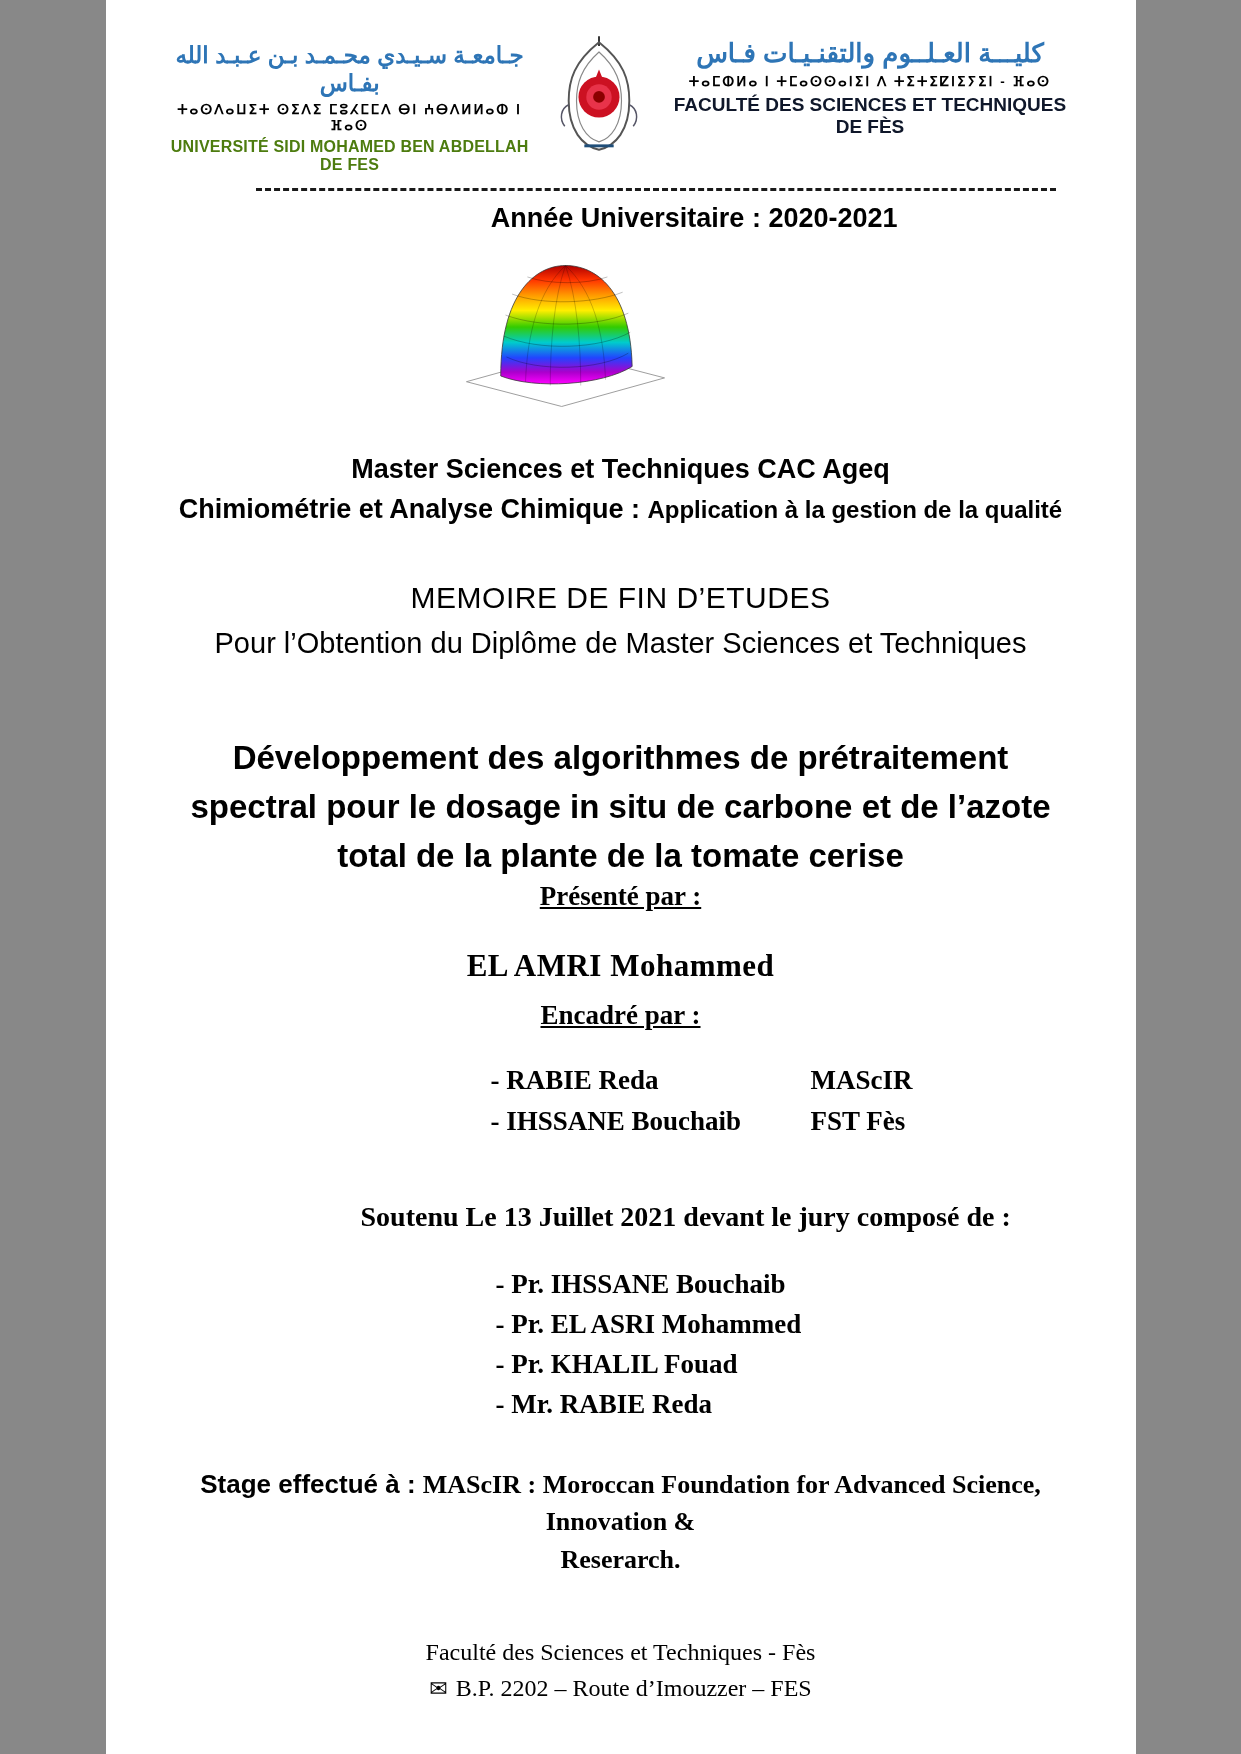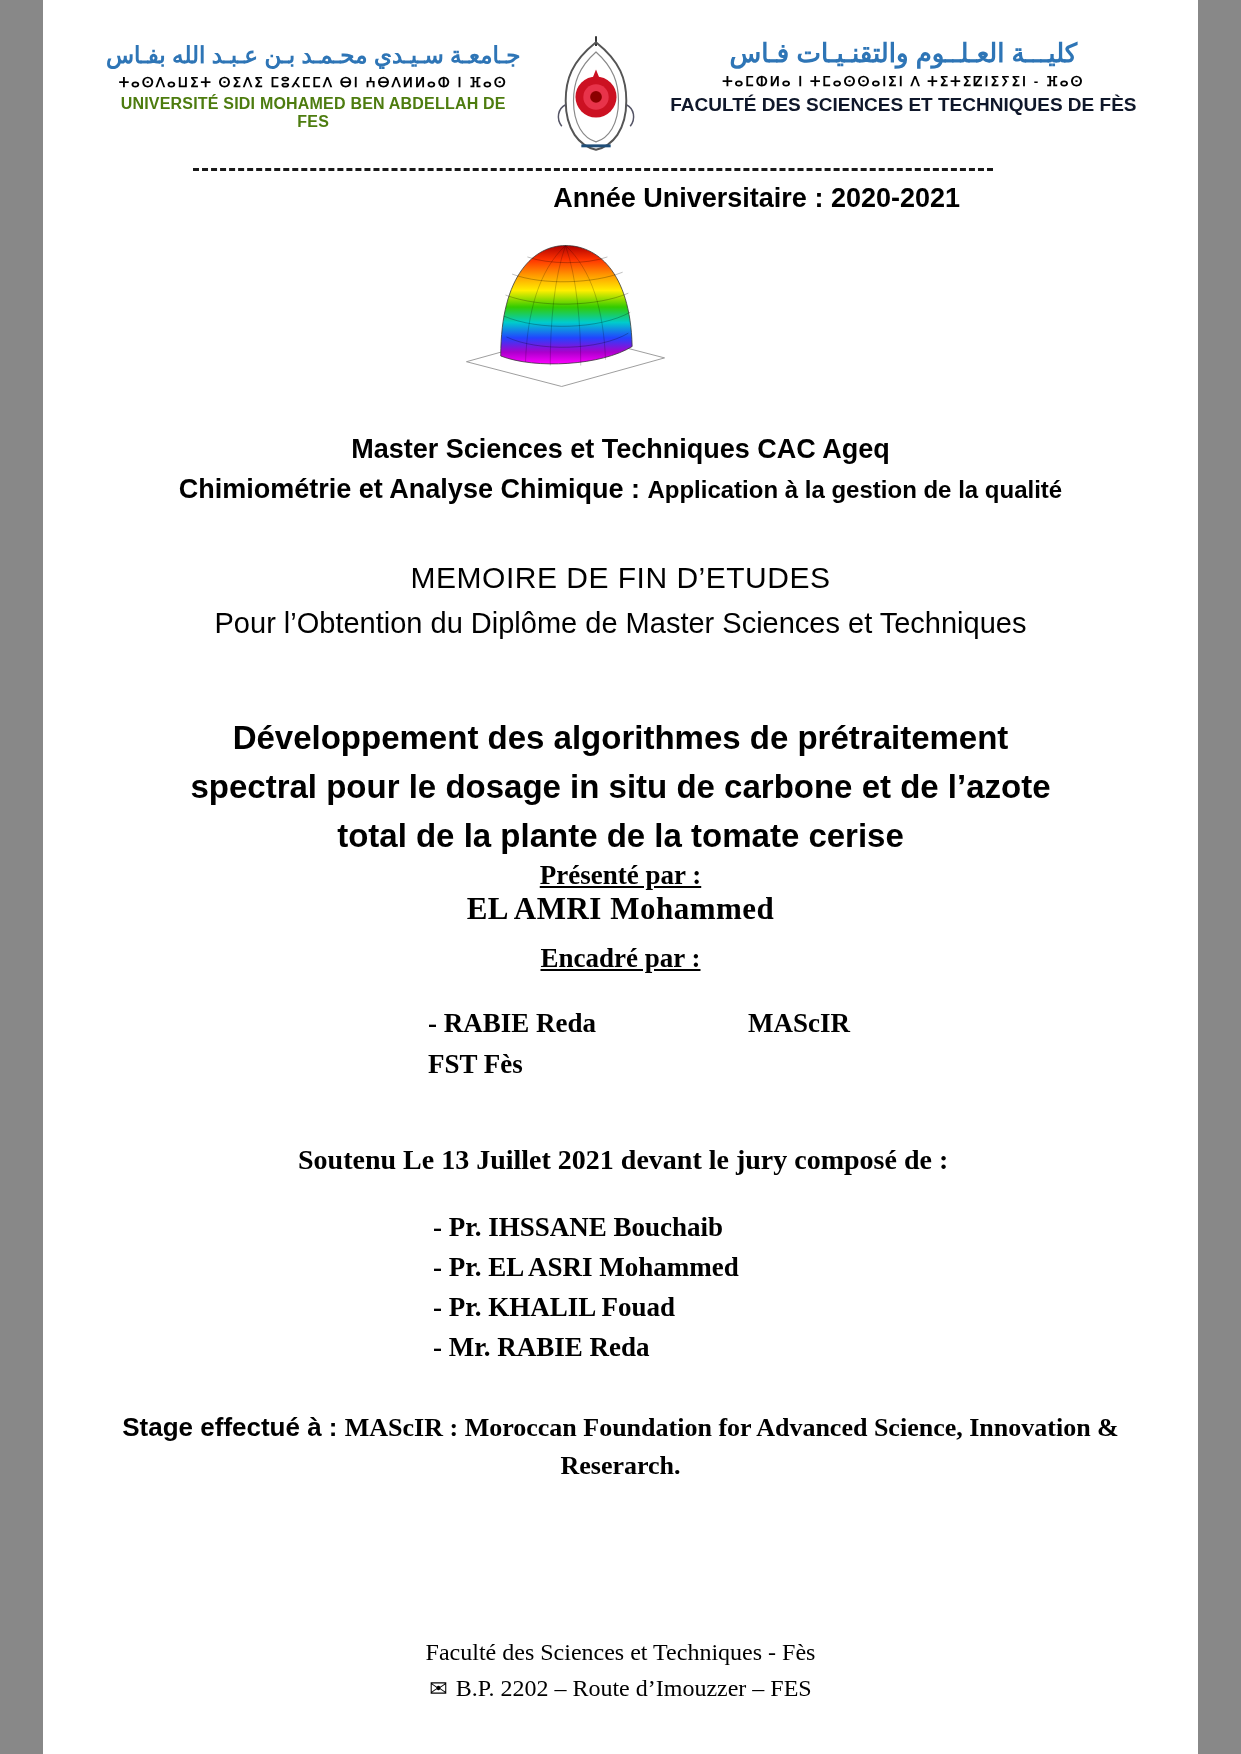--- a/index.html
+++ b/index.html
@@ -1,19 +1,19 @@
 <!DOCTYPE html>
 <html><head>
 <meta charset="utf-8">
 <style>
   * { margin: 0; padding: 0; box-sizing: border-box; }
   html, body { background: #888; }
   .page {
     position: relative;
-    width: 1155px;
+    width: 1030px;
     height: 1754px;
     margin: 0 auto;
     background: #ffffff;
     overflow: hidden;
     font-family: "Liberation Sans", sans-serif;
     color: #000;
     padding-top: 36px;
   }
   
   .header {
@@ -83,21 +83,21 @@
     font-size: 33px;
     font-weight: bold;
     line-height: 1.48;
   }
   
   .serif { font-family: "Liberation Serif", serif; }
   .presented-label {
     font-size: 27px; font-weight: bold;
     text-decoration: underline;
   }
-  .author-name { font-size: 31px; font-weight: bold; letter-spacing: 0.5px; }
+  .author-name { margin-top: 36px; font-size: 31px; font-weight: bold; letter-spacing: 0.5px; }
   .supervised-label {
     margin-top: 16px; font-size: 27px; font-weight: bold;
     text-decoration: underline;
   }
   .supervisors { margin-top: 34px; margin-left: 385px; font-size: 27px; font-weight: bold; }
   .supervisor-row { display: flex; margin-bottom: 10px; }
   .supervisor-name { width: 320px; }
   .defense-intro {
     margin-top: 64px; margin-left: 255px;
     font-size: 28px; font-weight: bold;
@@ -208,20 +208,21 @@
   <div class="center serif presented-label">Présenté par :</div>
   <div class="center serif author-name">EL AMRI Mohammed</div>
 
   <div class="center serif supervised-label">Encadré par :</div>
   <div class="serif supervisors">
     <div class="supervisor-row">
       <span class="supervisor-name">-  RABIE Reda</span>
       <span class="supervisor-affiliation">MAScIR</span>
     </div>
     <div class="supervisor-row">
+      <span class="supervisor-name">-  IHSSANE Bouchaib</span>
       <span class="supervisor-affiliation">FST Fès</span>
     </div>
   </div>
 
   <div class="serif defense-intro">Soutenu Le 13 Juillet 2021 devant le jury composé de :</div>
   <div class="serif jury-list">
     <div class="jury-member">- Pr. IHSSANE Bouchaib</div>
     <div class="jury-member">- Pr. EL ASRI Mohammed</div>
     <div class="jury-member">- Pr. KHALIL Fouad</div>
     <div class="jury-member">- Mr. RABIE Reda</div>

